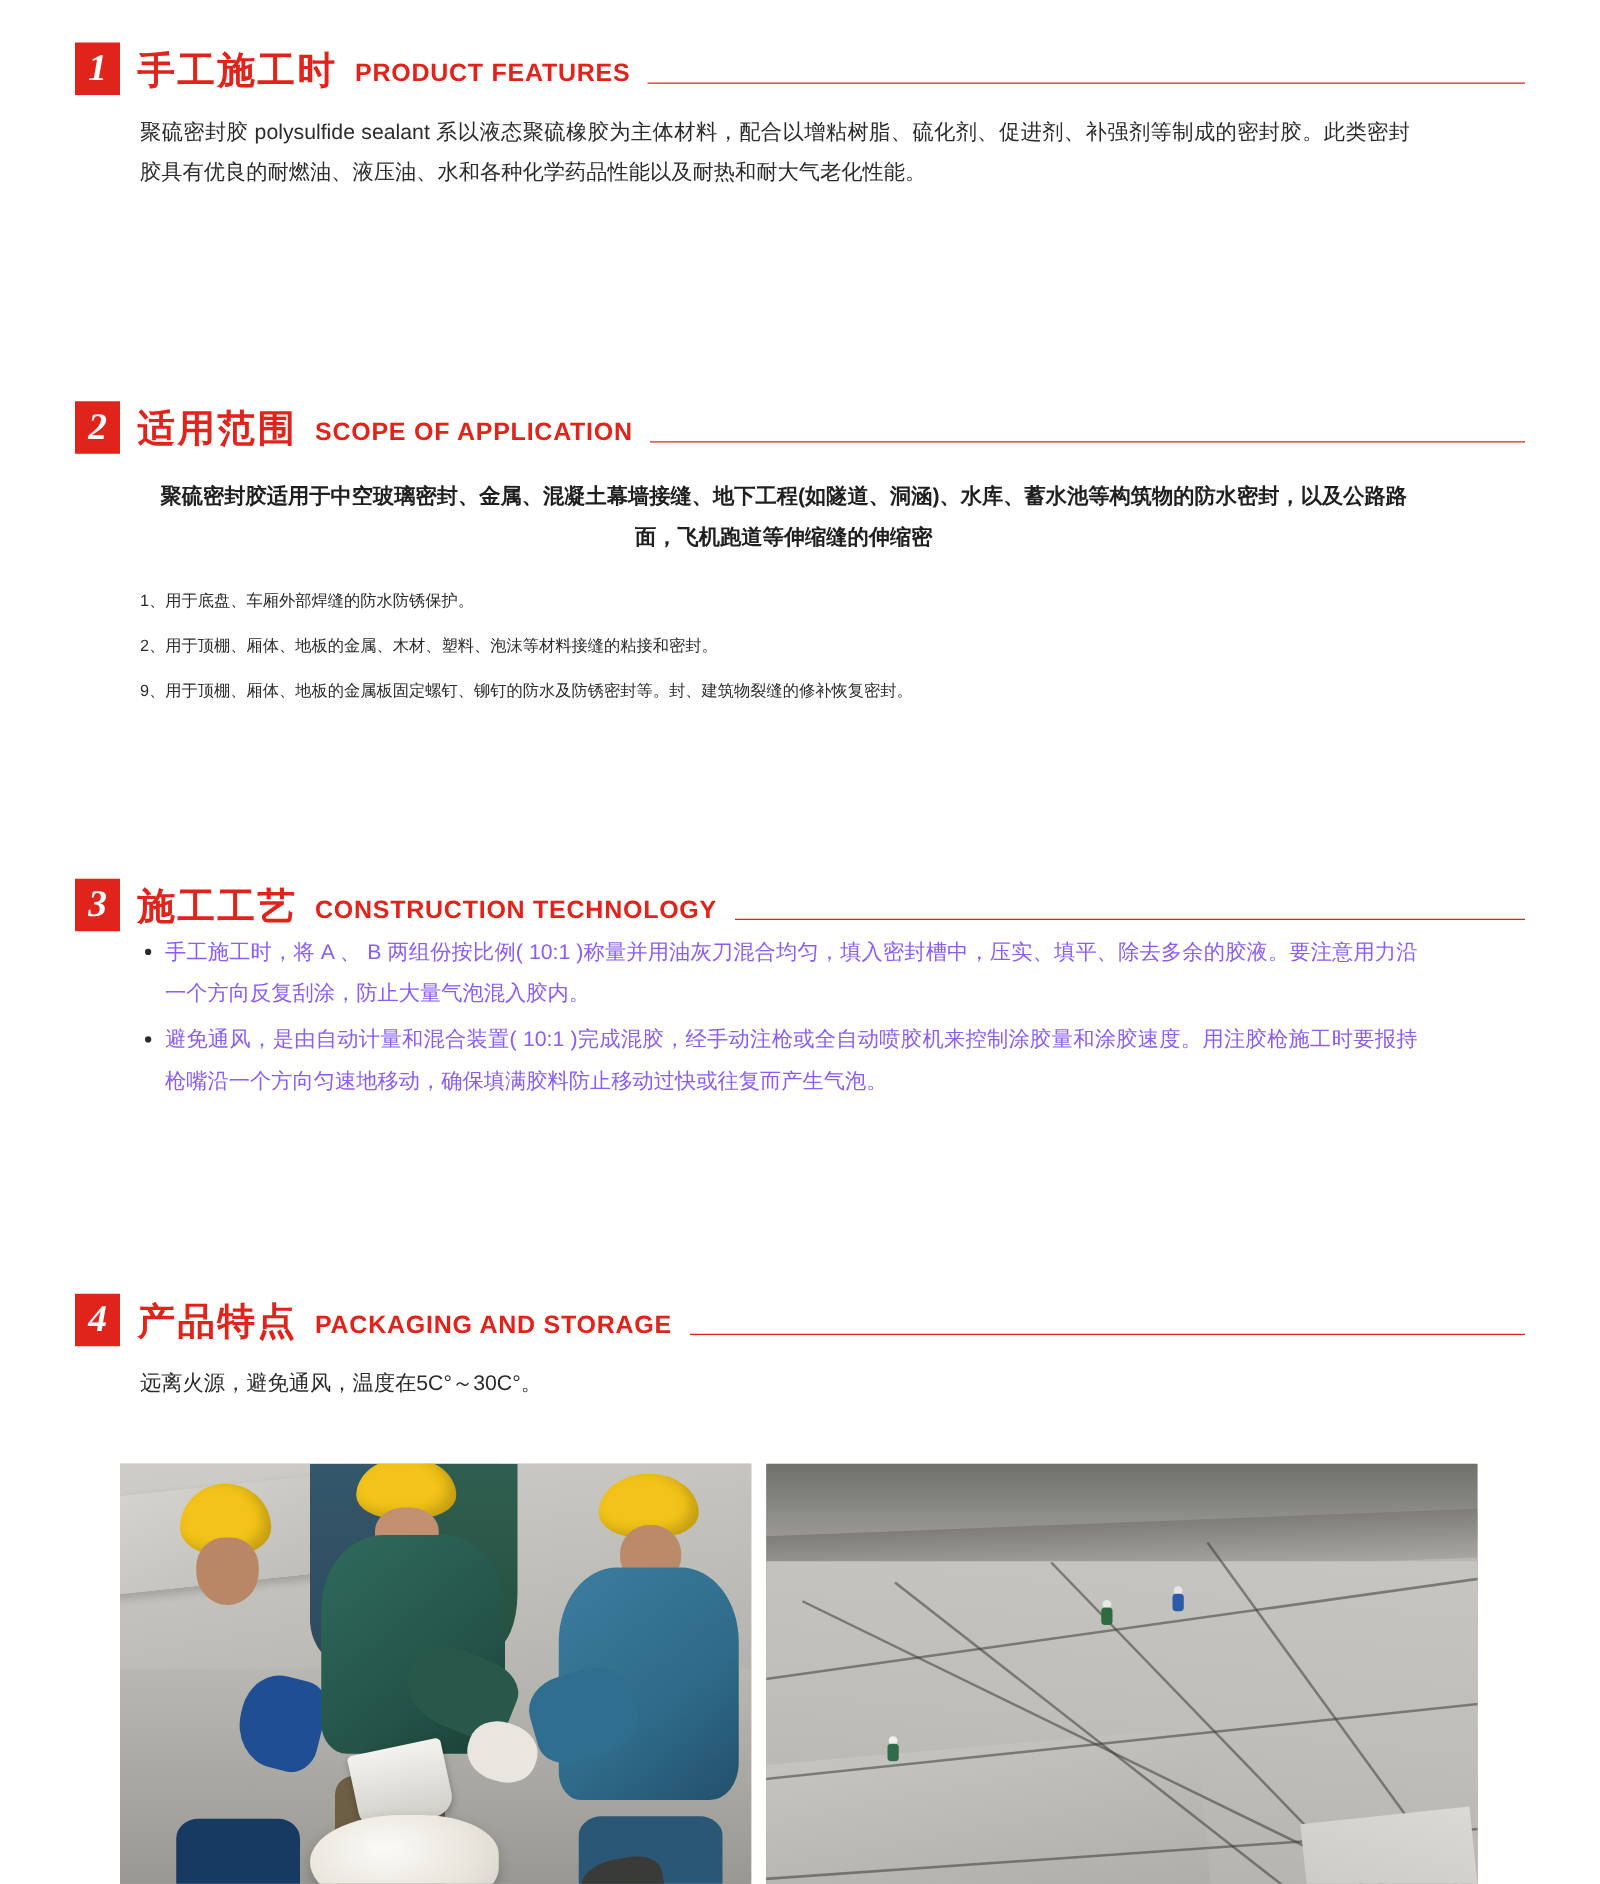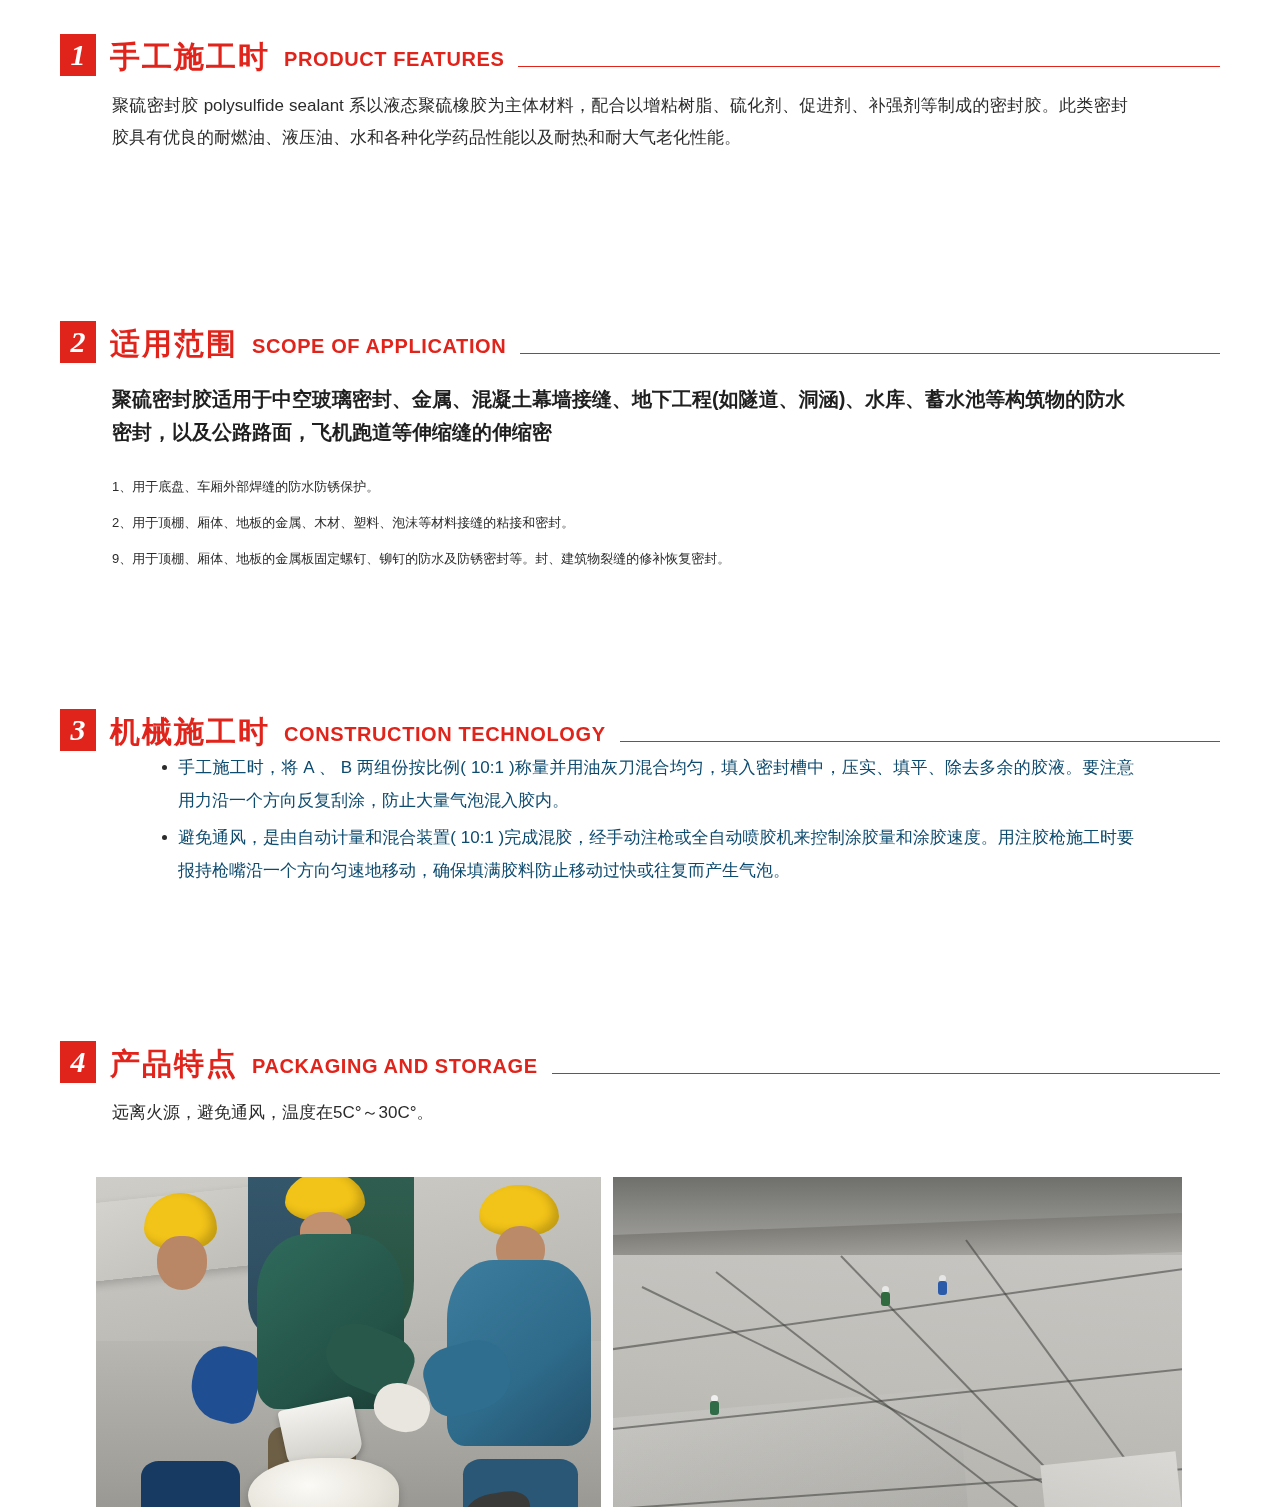--- a/index.html
+++ b/index.html
@@ -77,26 +77,27 @@
   .body-text {
     font-size: 17px;
     line-height: 32px;
     color: #2b2b2b;
     margin-top: 14px;
     padding-left: 52px;
     padding-right: 92px;
     text-align: justify;
   }
   .body-strong {
-    font-size: 20px;
+    font-size: 17px;
     font-weight: bold;
     line-height: 33px;
     color: #1f1f1f;
     padding-left: 52px;
     padding-right: 78px;
+    text-align: center;
   }
   .body-list {
     margin: 0;
     padding: 0 92px 0 52px;
     list-style: none;
   }
   .body-list li {
     font-size: 13px;
     line-height: 36px;
     color: #2b2b2b;
@@ -104,24 +105,23 @@
 
   .bullet-list {
     margin: 0;
     padding: 0 86px 0 72px;
     list-style: none;
   }
   .bullet-list li {
     position: relative;
     font-size: 17px;
     line-height: 33px;
-    color: #0c4a6e;
+    color: #8b5cf6;
     margin-bottom: 4px;
     text-align: justify;
-    margin-left: 46px;
   }
   .bullet-list li::before {
     content: "";
     position: absolute;
     left: -16px;
     top: 14px;
     width: 5px;
     height: 5px;
     background: #2b2b2b;
     border-radius: 50%;
@@ -359,21 +359,21 @@
       <li>2、用于顶棚、厢体、地板的金属、木材、塑料、泡沫等材料接缝的粘接和密封。</li>
       <li>9、用于顶棚、厢体、地板的金属板固定螺钉、铆钉的防水及防锈密封等。封、建筑物裂缝的修补恢复密封。</li>
     </ul>
   </section>
 
   <div class="sp-2"></div>
 
   <section class="section">
     <div class="sec-head">
       <span class="num-box">3</span>
-      <span class="title-cn">机械施工时</span>
+      <span class="title-cn">施工工艺</span>
       <span class="title-en">CONSTRUCTION TECHNOLOGY</span>
       <span class="head-rule"></span>
     </div>
     <ul class="bullet-list">
       <li>手工施工时，将 A 、 B 两组份按比例( 10:1 )称量并用油灰刀混合均匀，填入密封槽中，压实、填平、除去多余的胶液。要注意用力沿一个方向反复刮涂，防止大量气泡混入胶内。</li>
       <li>避免通风，是由自动计量和混合装置( 10:1 )完成混胶，经手动注枪或全自动喷胶机来控制涂胶量和涂胶速度。用注胶枪施工时要报持枪嘴沿一个方向匀速地移动，确保填满胶料防止移动过快或往复而产生气泡。</li>
     </ul>
   </section>
 
   <div class="sp-3"></div>

